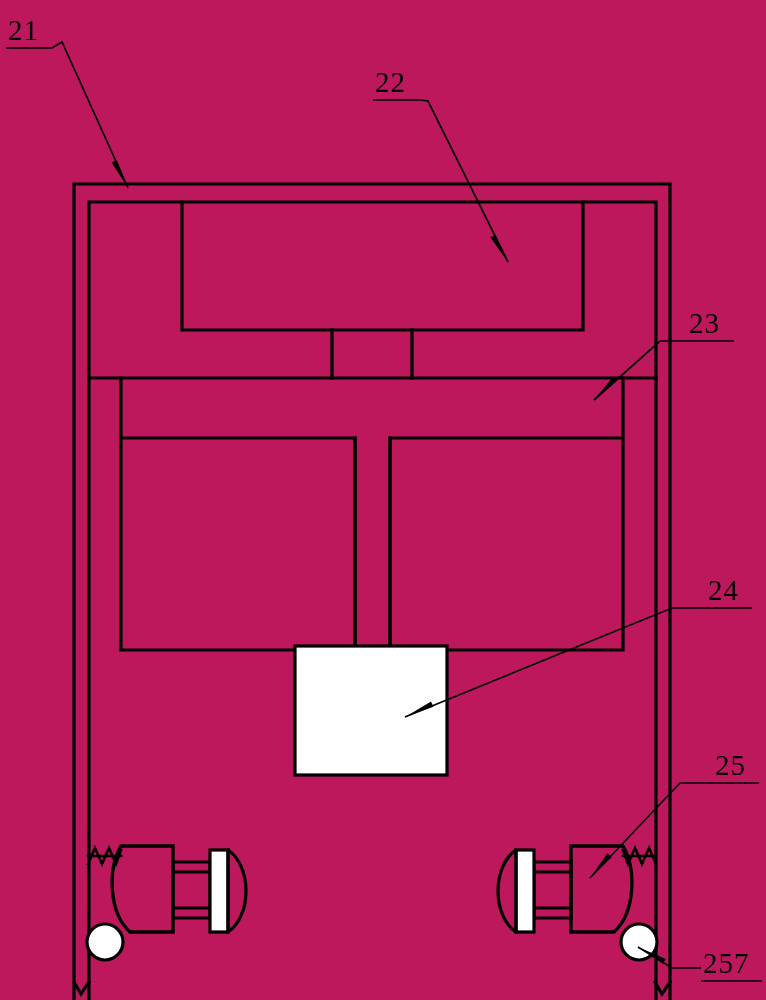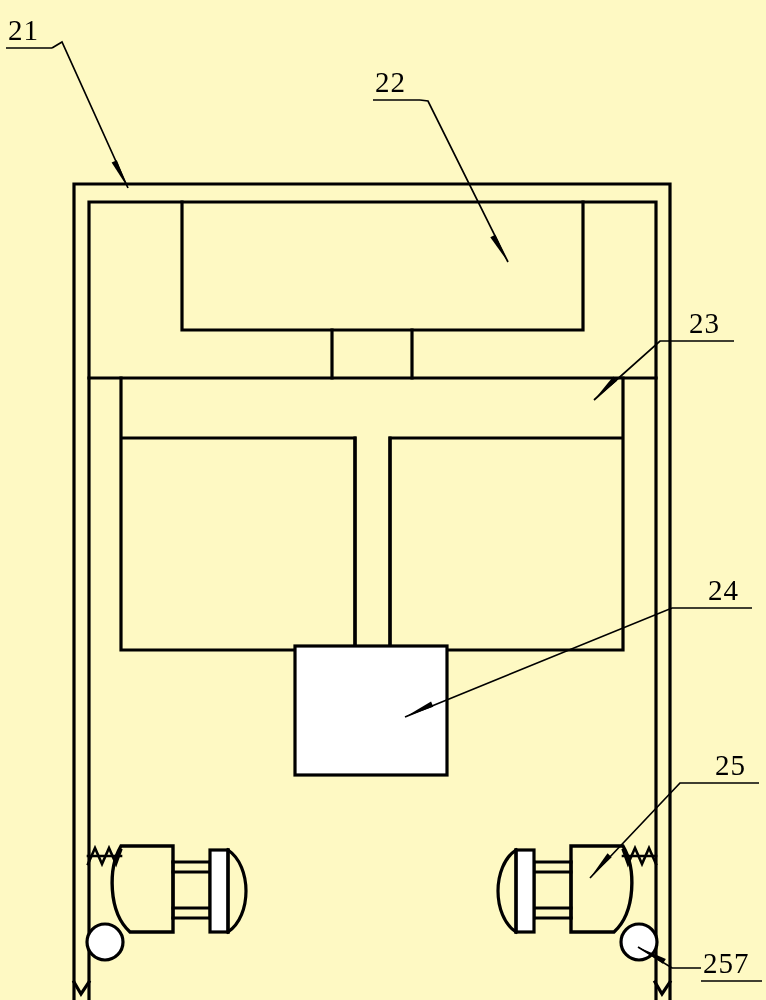--- a/index.html
+++ b/index.html
@@ -11,21 +11,21 @@
   body {
     width: 766px;
     height: 1000px;
     font-family: "Liberation Serif", serif;
     overflow: hidden;
   }
   #figure-root {
     position: relative;
     width: 766px;
     height: 1000px;
-    background: #fef9c3;
+    background: #be185d;
   }
   svg#patent-drawing {
     display: block;
     width: 766px;
     height: 1000px;
   }
   .ln {
     stroke: #000000;
     fill: none;
     stroke-linecap: square;

